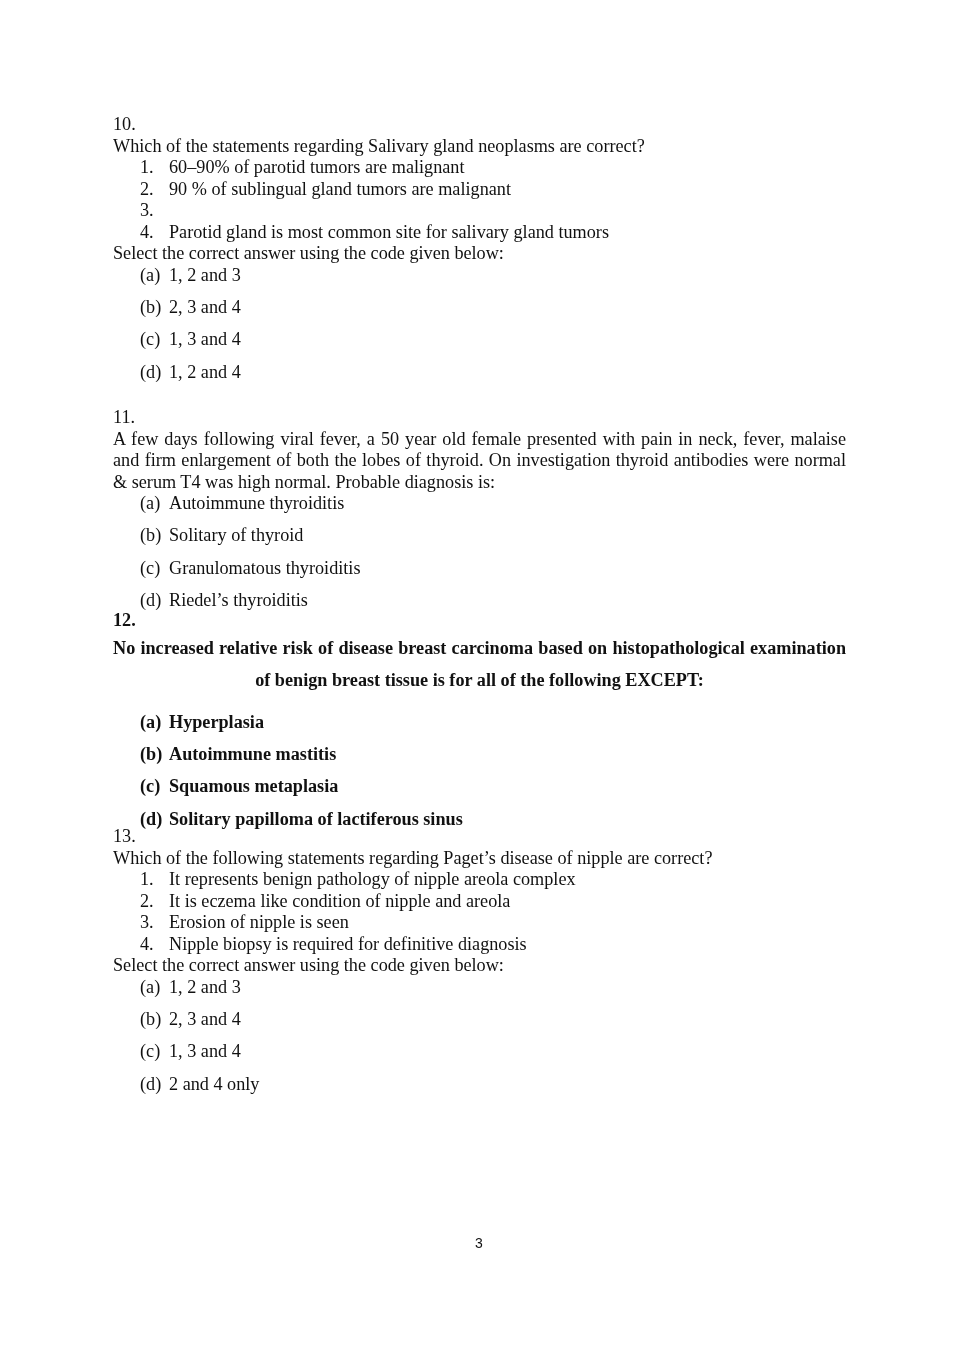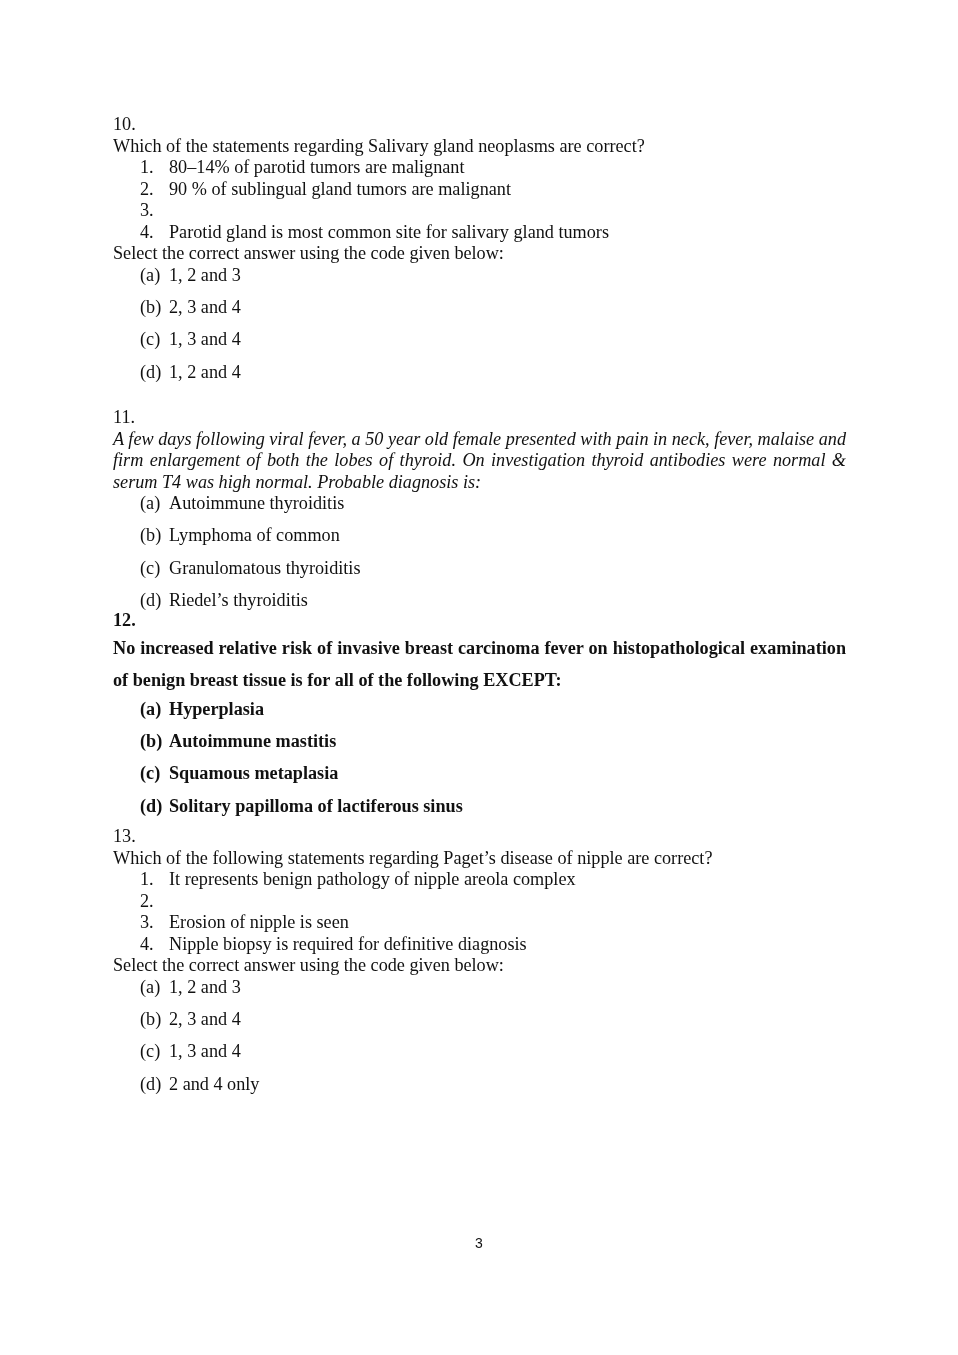--- a/index.html
+++ b/index.html
@@ -3,41 +3,41 @@
 <meta charset="utf-8">
 <style>
   html, body { margin: 0; padding: 0; background: #ffffff; }
   body {
     width: 958px; height: 1355px; position: relative; overflow: hidden;
     font-family: "Liberation Serif", serif; color: #111; font-size: 18.2px;
   }
   .page { position: absolute; left: 0; top: 0; width: 864px; height: 1355px; }
   .qblock { position: absolute; left: 113px; width: 733px; }
   .line { line-height: 21.5px; white-space: nowrap; }
-  .just { text-align: justify; text-align-last: left; white-space: normal; line-height: 21.5px; font-style: italic; }
+  .just { text-align: justify; text-align-last: left; white-space: normal; line-height: 21.5px; }
   .num-item { display: flex; line-height: 21.5px; padding-left: 27px; }
   .num-item .n { width: 29px; flex: none; text-align: left; }
   .opt { display: flex; padding-left: 27px; line-height: 21.5px; margin-bottom: 10.9px; }
   .opt .l { width: 29px; flex: none; }
   .pagenum {
     position: absolute; left: 0; width: 958px; top: 1235px; text-align: center;
     font-family: "Liberation Sans", sans-serif; font-size: 14px;
   }
 </style>
 </head>
 <body>
 
 <div class="page">
 
   <div class="qblock" style="top:114px;">
     <div class="line">10.</div>
     <div class="line">Which of the statements regarding Salivary gland neoplasms are correct?</div>
     <div class="num-item">
         <span class="n">1.</span>
-        <span>80–14% of parotid tumors are malignant</span>
+        <span>60–90% of parotid tumors are malignant</span>
       </div>
     <div class="num-item">
         <span class="n">2.</span>
         <span>90 % of sublingual gland tumors are malignant</span>
       </div>
     <div class="num-item">
         <span class="n">3.</span>
       </div>
     <div class="num-item">
         <span class="n">4.</span>
@@ -64,36 +64,36 @@
 
   <div class="qblock" style="top:395px;margin-top:12px;">
     <div class="line">11.</div>
     <div class="just">A few days following viral fever, a 50 year old female presented with pain in neck, fever, malaise and firm enlargement of both the lobes of thyroid. On investigation thyroid antibodies were normal &amp; serum T4 was high normal. Probable diagnosis is:</div>
     <div class="opt">
         <span class="l">(a)</span>
         <span>Autoimmune thyroiditis</span>
       </div>
     <div class="opt">
         <span class="l">(b)</span>
-        <span>Lymphoma of common</span>
+        <span>Solitary of thyroid</span>
       </div>
     <div class="opt">
         <span class="l">(c)</span>
         <span>Granulomatous thyroiditis</span>
       </div>
     <div class="opt">
         <span class="l">(d)</span>
         <span>Riedel’s  thyroiditis</span>
       </div>
   </div>
 
   <div class="qblock" style="top:610px;font-weight:bold;">
     <div class="line">12.</div>
-    <div class="line" style="line-height:32px; text-align:justify; text-align-last:justify; white-space:normal;">No increased relative risk of invasive breast carcinoma fever on histopathological examination</div>
-    <div class="line" style="line-height:32px; margin-bottom:3px;">of benign breast tissue is for all of the following EXCEPT:</div>
+    <div class="line" style="line-height:32px; text-align:justify; text-align-last:justify; white-space:normal;">No increased relative risk of disease breast carcinoma based on histopathological examination</div>
+    <div class="line" style="line-height:32px; margin-bottom:16px;text-align:center;">of benign breast tissue is for all of the following EXCEPT:</div>
     <div class="opt">
         <span class="l">(a)</span>
         <span>Hyperplasia</span>
       </div>
     <div class="opt">
         <span class="l">(b)</span>
         <span>Autoimmune mastitis</span>
       </div>
     <div class="opt">
         <span class="l">(c)</span>
@@ -107,20 +107,21 @@
 
   <div class="qblock" style="top:826px;">
     <div class="line">13.</div>
     <div class="line">Which of the following statements regarding Paget’s disease of nipple are correct?</div>
     <div class="num-item">
         <span class="n">1.</span>
         <span>It represents benign pathology of nipple areola complex</span>
       </div>
     <div class="num-item">
         <span class="n">2.</span>
+        <span>It is eczema like condition of nipple and areola</span>
       </div>
     <div class="num-item">
         <span class="n">3.</span>
         <span>Erosion of nipple is seen</span>
       </div>
     <div class="num-item">
         <span class="n">4.</span>
         <span>Nipple biopsy is required for definitive diagnosis</span>
       </div>
     <div class="line">Select the correct answer using the code given below:</div>

